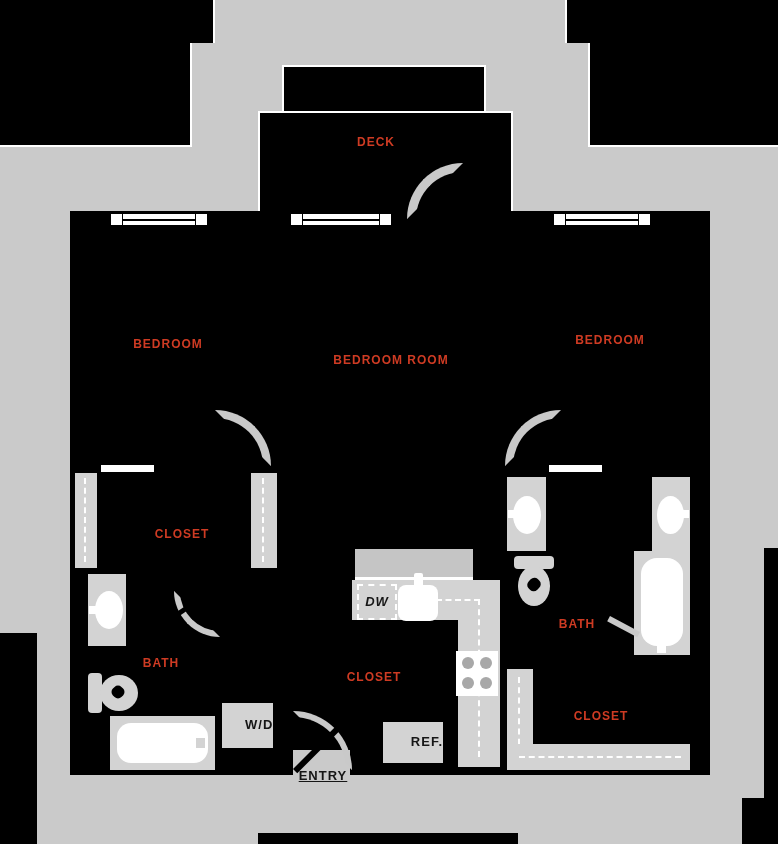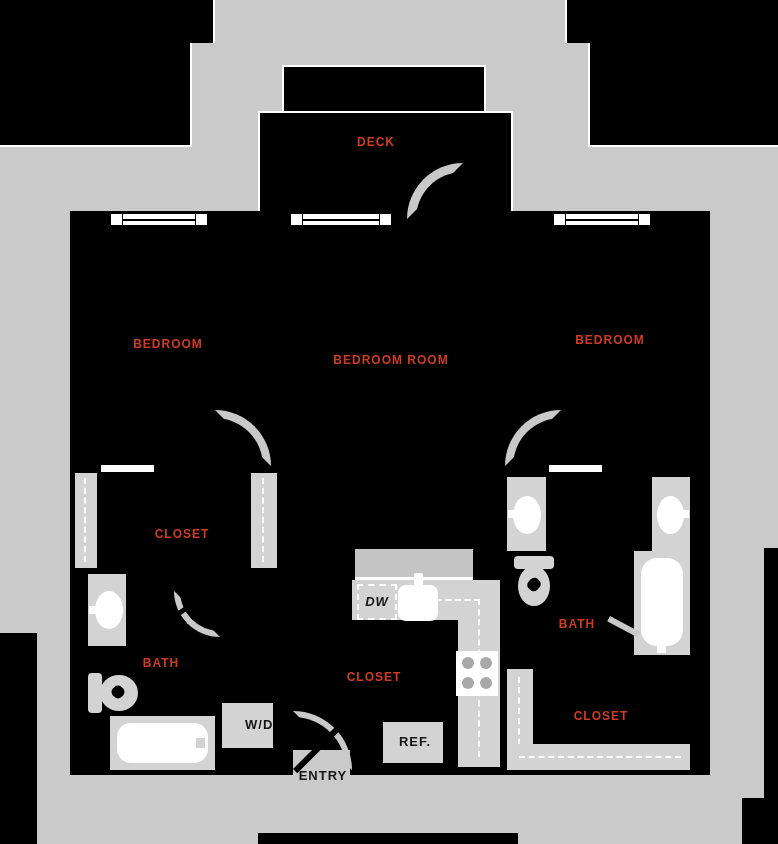--- a/index.html
+++ b/index.html
@@ -122,21 +122,21 @@
   </div>
   <div class="abs" style="left:398px;top:585px;width:40px;height:36px;background:#fff;border-radius:8px;"></div>
   <div class="abs" style="left:414px;top:573px;width:9px;height:16px;background:#fff;border-radius:2px;"></div>
   <div class="abs" style="left:456px;top:651px;width:42px;height:45px;background:#fff;">
     <div class="abs" style="left:6px;top:6px;width:12px;height:12px;border-radius:50%;background:#a8a8a8;"></div>
     <div class="abs" style="left:24px;top:6px;width:12px;height:12px;border-radius:50%;background:#a8a8a8;"></div>
     <div class="abs" style="left:6px;top:26px;width:12px;height:12px;border-radius:50%;background:#a8a8a8;"></div>
     <div class="abs" style="left:24px;top:26px;width:12px;height:12px;border-radius:50%;background:#a8a8a8;"></div>
   </div>
   <div class="abs fix" style="left:383px;top:722px;width:60px;height:41px;">
-    <div class="abs dark-label" style="left:4px;right:0;top:12px;">REF.</div>
+    <div class="abs dark-label" style="left:4px;right:0;top:12px;text-align:right;">REF.</div>
   </div>
 
   <div class="abs fix" style="left:507px;top:477px;width:39px;height:74px;">
     <div class="abs sink" style="left:6px;top:19px;width:28px;height:38px;"></div>
     <div class="abs" style="left:1px;top:33px;width:10px;height:8px;background:#fff;"></div>
   </div>
   <div class="abs fix" style="left:652px;top:477px;width:38px;height:74px;">
     <div class="abs sink" style="left:5px;top:19px;width:27px;height:38px;"></div>
     <div class="abs" style="left:27px;top:33px;width:10px;height:8px;background:#fff;"></div>
   </div>
@@ -154,15 +154,15 @@
   <div class="abs fix" style="left:507px;top:669px;width:26px;height:101px;">
     <div class="abs dash-v" style="left:11px;top:8px;height:78px;"></div>
   </div>
   <div class="abs fix" style="left:507px;top:744px;width:183px;height:26px;">
     <div class="abs dash-h" style="left:12px;top:12px;width:162px;"></div>
   </div>
 
   <div class="abs" style="left:293px;top:750px;width:57px;height:25px;background:var(--background,#cacaca);"></div>
   <div class="abs arc" style="left:293px;top:711px;width:59px;height:59px;border-top-color:var(--arc,#c9c9c9);border-right-color:var(--arc,#c9c9c9);border-top-right-radius:100%;border-width:6px;"></div>
   <div class="abs black" style="left:293px;top:769px;width:62px;height:6px;transform:rotate(-45deg);transform-origin:0 0;"></div>
-  <div class="abs dark-label" style="left:294px;top:768px;width:58px;">ENTRY</div>
+  <div class="abs dark-label" style="left:294px;top:768px;width:58px;text-decoration:underline;">ENTRY</div>
 
 </div>
 
 </body></html>

